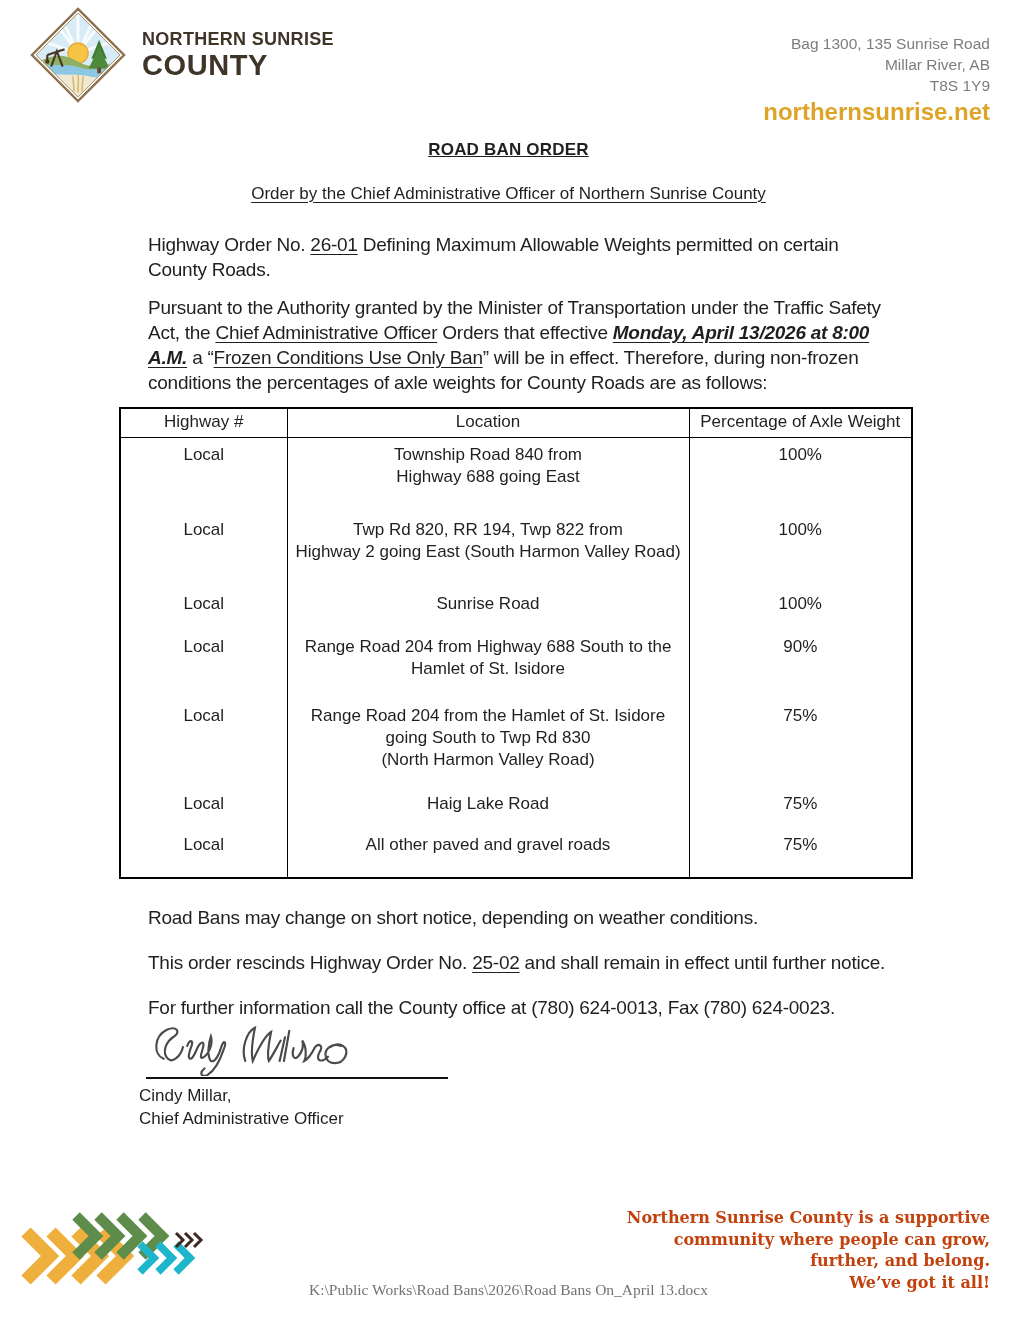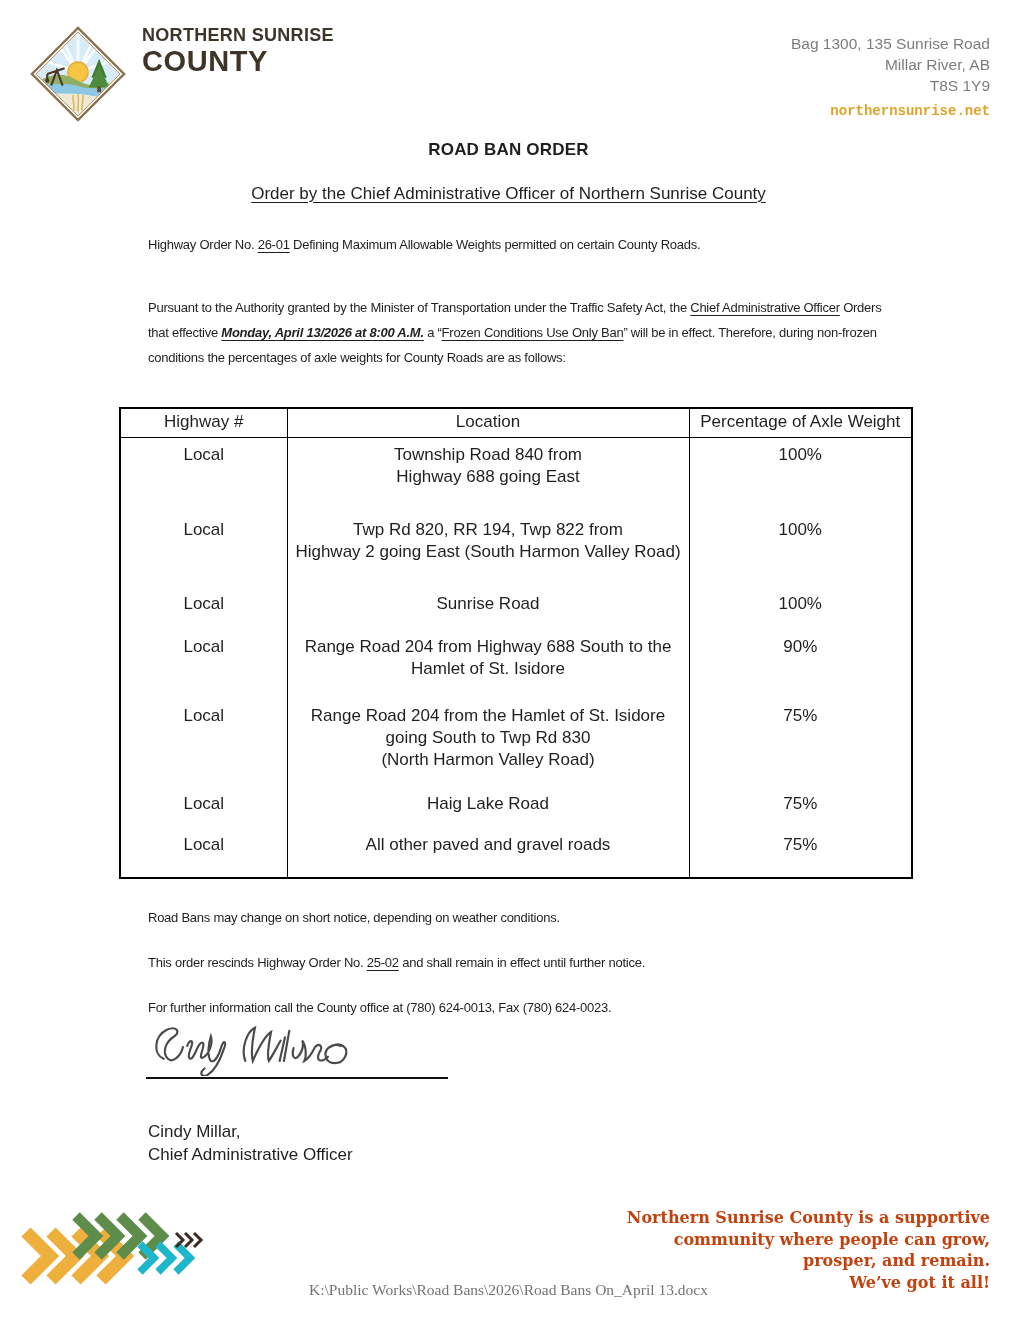--- a/index.html
+++ b/index.html
@@ -3,33 +3,33 @@
 <meta charset="utf-8">
 <style>
   * { margin:0; padding:0; box-sizing:border-box; }
   html,body { background:#e8e8e8; }
   .page {
     position:relative; width:1017px; height:1320px; margin:0 auto;
     background:#ffffff; overflow:hidden;
     font-family:"Liberation Sans", sans-serif; color:#1f1f1f;
   }
   
-  .logo-wrap { position:absolute; left:30px; top:26px; display:flex; }
+  .logo-wrap { position:absolute; left:30px; top:7px; display:flex; align-items:center; }
   .logo-diamond { width:96px; height:96px; }
   .logo-text { margin-left:16px; color:#3e3427; line-height:1; }
   .logo-text .l1 { font-size:18px; font-weight:bold; letter-spacing:.3px; }
   .logo-text .l2 { font-size:29px; font-weight:bold; letter-spacing:.6px; margin-top:3px; }
   .address { position:absolute; right:27px; top:33px; text-align:right; color:#7d7d7d; font-size:15.5px; line-height:21px; }
-  .website { margin-top:5px; font-family:Liberation Mono, monospace; font-weight:bold; font-size:14px; color:#dda428; }
-  
-  .doc-title { position:absolute; left:119px; right:119px; top:140px; text-align:center; font-weight:bold; font-size:17px; letter-spacing:.2px; }
+  .website { margin-top:5px; font-family:Liberation Sans, sans-serif; font-weight:bold; font-size:24px; color:#dda428; }
+  
+  .doc-title { position:absolute; left:119px; right:119px; top:140px; text-align:center; font-weight:bold; font-size:17px; letter-spacing:.2px;text-decoration:underline; }
   .doc-subtitle { position:absolute; left:119px; right:119px; top:184px; text-align:center; font-size:17px; }
   .doc-subtitle span { text-decoration:underline; text-underline-offset:3px; }
   
-  .para { position:absolute; left:148px; width:738px; font-size:13px; line-height:25px; letter-spacing:-.25px; }
+  .para { position:absolute; left:148px; width:738px; font-size:19px; line-height:25px; letter-spacing:-.25px; }
   .u { text-decoration:underline; text-underline-offset:3px; }
   .b { font-weight:bold;font-style:italic; }
   #para1 { top:232px; }
   #para2 { top:295px; }
   #para3 { top:905px; }
   #para4 { top:950px; }
   #para5 { top:995px; }
   
   .ban-table { position:absolute; left:119px; top:407px; width:792px; border-collapse:collapse; table-layout:fixed; }
   .ban-table col.c1 { width:167px; } .ban-table col.c2 { width:402px; } .ban-table col.c3 { width:223px; }
@@ -41,21 +41,21 @@
   .ban-table tbody tr:nth-child(1) td { height:72px; padding-top:6px; }
   .ban-table tbody tr:nth-child(2) td { height:68px; padding-top:10px; }
   .ban-table tbody tr:nth-child(3) td { height:45px; padding-top:16px; }
   .ban-table tbody tr:nth-child(4) td { height:67px; padding-top:14px; }
   .ban-table tbody tr:nth-child(5) td { height:88px; padding-top:16px; }
   .ban-table tbody tr:nth-child(6) td { height:45px; padding-top:16px; }
   .ban-table tbody tr:nth-child(7) td { height:56px; padding-top:12px; }
   
   .sig-svg { position:absolute; left:146px; top:1018px; }
   .sig-line { position:absolute; left:146px; top:1077px; width:302px; border-top:2.5px solid #111; }
-  .sig-name { position:absolute; left:148px; top:1084px; font-size:17px; line-height:23px;margin-top:36px; }
+  .sig-name { position:absolute; left:139px; top:1084px; font-size:17px; line-height:23px; }
   
   .chevrons { position:absolute; left:16px; top:1200px; }
   .tagline { position:absolute; right:27px; top:1207px; text-align:right;
     font-family:"DejaVu Serif", serif; font-weight:bold; font-size:16px; line-height:21.5px; color:#c2410c; }
   .filepath { position:absolute; left:0; right:0; top:1281px; text-align:center;
     font-family:"Liberation Serif", serif; font-size:15.5px; color:#737373; }
 </style>
 </head>
 <body>
 
@@ -214,19 +214,19 @@
     <g fill="none" stroke="#3e2a1d" stroke-width="3">
       <polyline points="160,33 167,40 160,47"></polyline>
       <polyline points="169,33 176,40 169,47"></polyline>
       <polyline points="178,33 185,40 178,47"></polyline>
     </g>
   </svg>
 
   <div class="tagline">
       <div>Northern Sunrise County is a supportive</div>
       <div>community where people can grow,</div>
-      <div>prosper, and remain.</div>
+      <div>further, and belong.</div>
       <div>We’ve got it all!</div>
     </div>
 
   <div class="filepath">K:\Public Works\Road Bans\2026\Road Bans On_April 13.docx</div>
 
 </div>
 
 </body></html>

